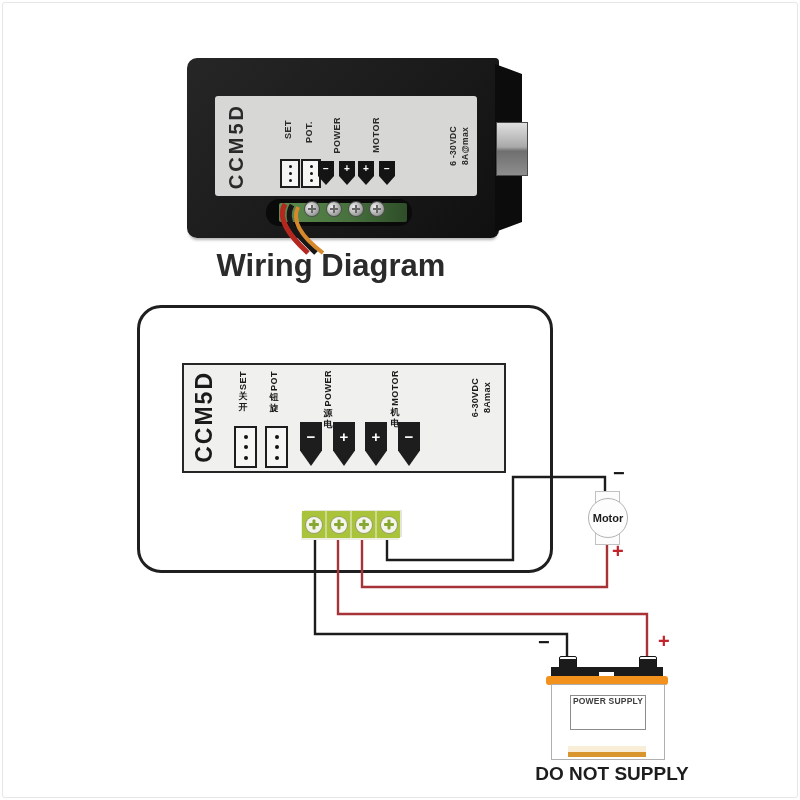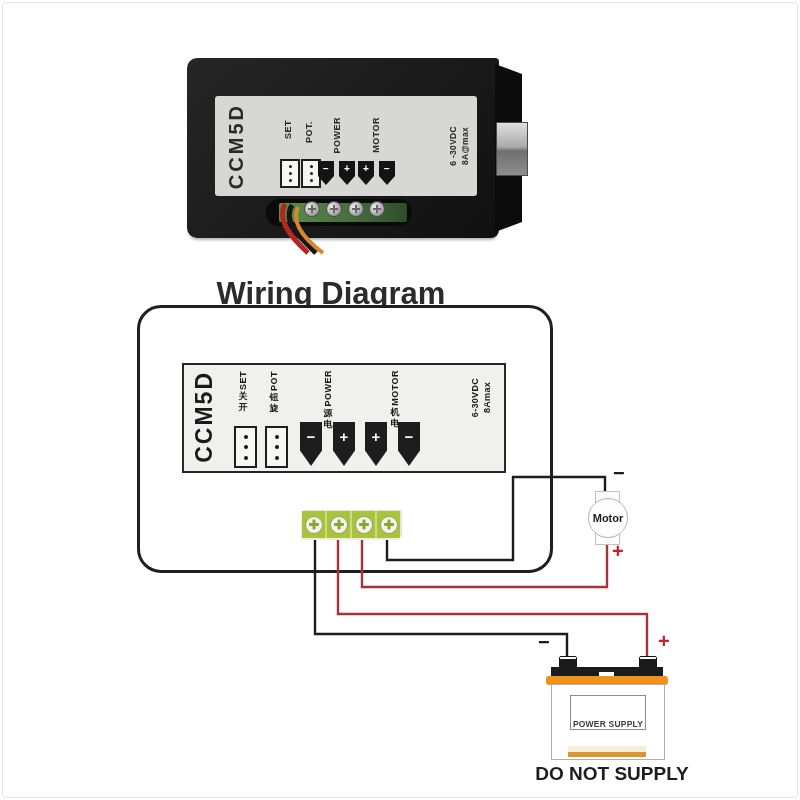--- a/index.html
+++ b/index.html
@@ -37,21 +37,21 @@
   .specwrap .vt{font-size:8.5px;letter-spacing:.3px;}
   #photo-slot{left:266px;top:199px;width:146px;height:27px;background:#0a0a0a;border-radius:13px;}
   #photo-pcb{left:279px;top:203px;width:128px;height:19px;border-radius:2px;
              background:linear-gradient(90deg,#5d8c4e,#47713d 55%,#2e4d29);}
   .pscrew{position:absolute;width:14px;height:14px;border-radius:50%;
           background:radial-gradient(circle at 35% 35%,#efefef,#a8a8a8 60%,#6e6e6e);box-shadow:0 0 0 1px #4d4d4d;}
   .pscrew::before,.pscrew::after{content:"";position:absolute;left:3px;top:6px;width:8px;height:2px;background:#666;}
   .pscrew::after{transform:rotate(90deg);}
 
   
-  #title{left:150px;top:248px;width:362px;text-align:center;font-size:31px;font-weight:bold;color:#2b2b2b;margin-top:28px;}
+  #title{left:150px;top:248px;width:362px;text-align:center;font-size:31px;font-weight:bold;color:#2b2b2b;}
 
   
   #dborder{left:137px;top:305px;width:410px;height:262px;border:3px solid #1f1f1f;border-radius:24px;background:#fff;z-index:1;}
   #wires{left:0;top:0;width:800px;height:800px;z-index:2;pointer-events:none;}
   #ctrl{left:182px;top:363px;width:320px;height:106px;background:#f0f0ee;border:2px solid #262626;z-index:3;color:#1a1a1a;}
   .model-diag{left:2px;top:4px;width:36px;height:96px;display:flex;align-items:center;justify-content:center;}
   .model-diag .vt{font-size:23px;letter-spacing:2px;}
   .arrow{position:absolute;width:22px;height:44px;background:#1d1d1d;color:#fff;font-weight:bold;
          clip-path:polygon(0 0,100% 0,100% 65%,50% 100%,0 65%);display:flex;align-items:center;justify-content:center;}
   .arrow span{padding-bottom:16px;font-size:15px;}
@@ -71,21 +71,21 @@
   .sign.neg{color:#151515;}
   .sign.pos{color:#c3242b;}
 
   .post{position:absolute;width:16px;height:13px;background:linear-gradient(#fdfdfd 18%,#1b1b1b 18%);
         border:1px solid #141414;border-radius:2px 2px 0 0;z-index:3;}
   #bat-topbar{left:551px;top:667px;width:112px;height:10px;background:#1b1b1b;z-index:3;}
   #bat-topbar::after{content:"";position:absolute;left:48px;top:5px;width:15px;height:5px;background:#fff;}
   #bat-orange{left:546px;top:676px;width:122px;height:9px;background:#f2911c;border-radius:3px;z-index:3;}
   #bat-body{left:551px;top:684px;width:112px;height:74px;background:#fff;border:1.5px solid #b0b0b0;z-index:3;}
   #ps-label-box{position:absolute;left:18px;top:10px;width:74px;height:33px;border:1px solid #8d8d8d;
-                display:flex;align-items:flex-end;justify-content:center;font-size:8.5px;font-weight:bold;
+                display:flex;align-items:flex-start;justify-content:center;font-size:8.5px;font-weight:bold;
                 letter-spacing:.2px;color:#3d3d3d;white-space:nowrap;}
   #bat-strip{position:absolute;left:16px;bottom:2px;width:78px;height:11px;
              background:linear-gradient(180deg,#f8eed8 0 58%,#d9962e 58% 100%);}
   #warning{left:530px;top:763px;width:164px;text-align:center;font-size:19px;font-weight:bold;color:#1d1d1d;white-space:nowrap;}
 </style>
 </head>
 <body>
 
 <div id="canvas">
 

